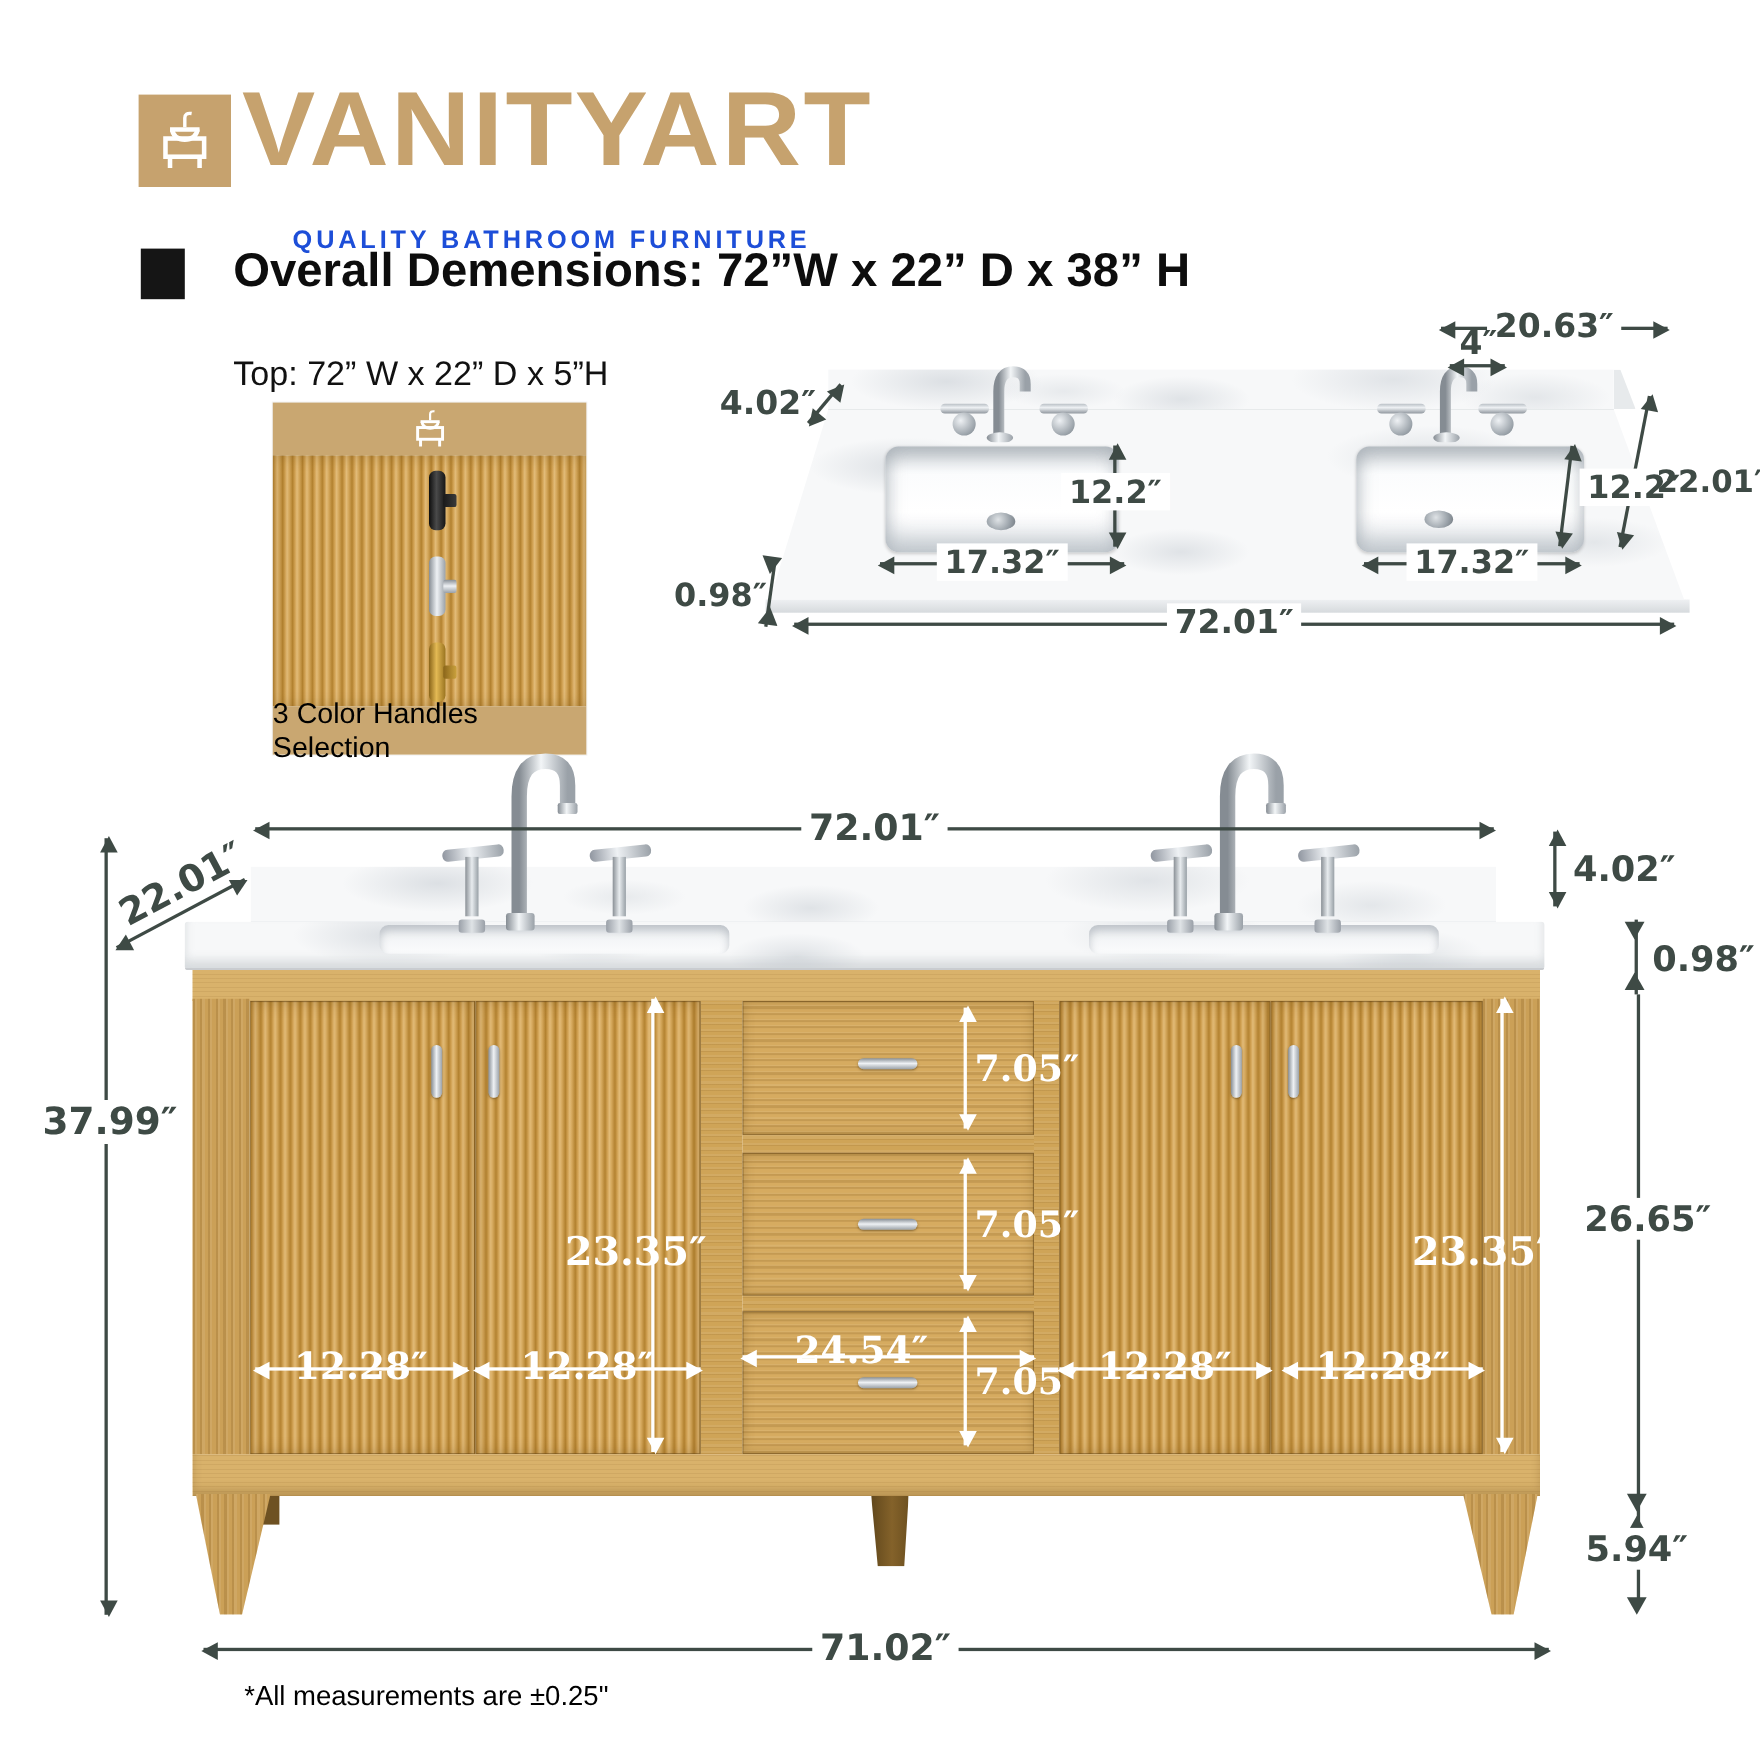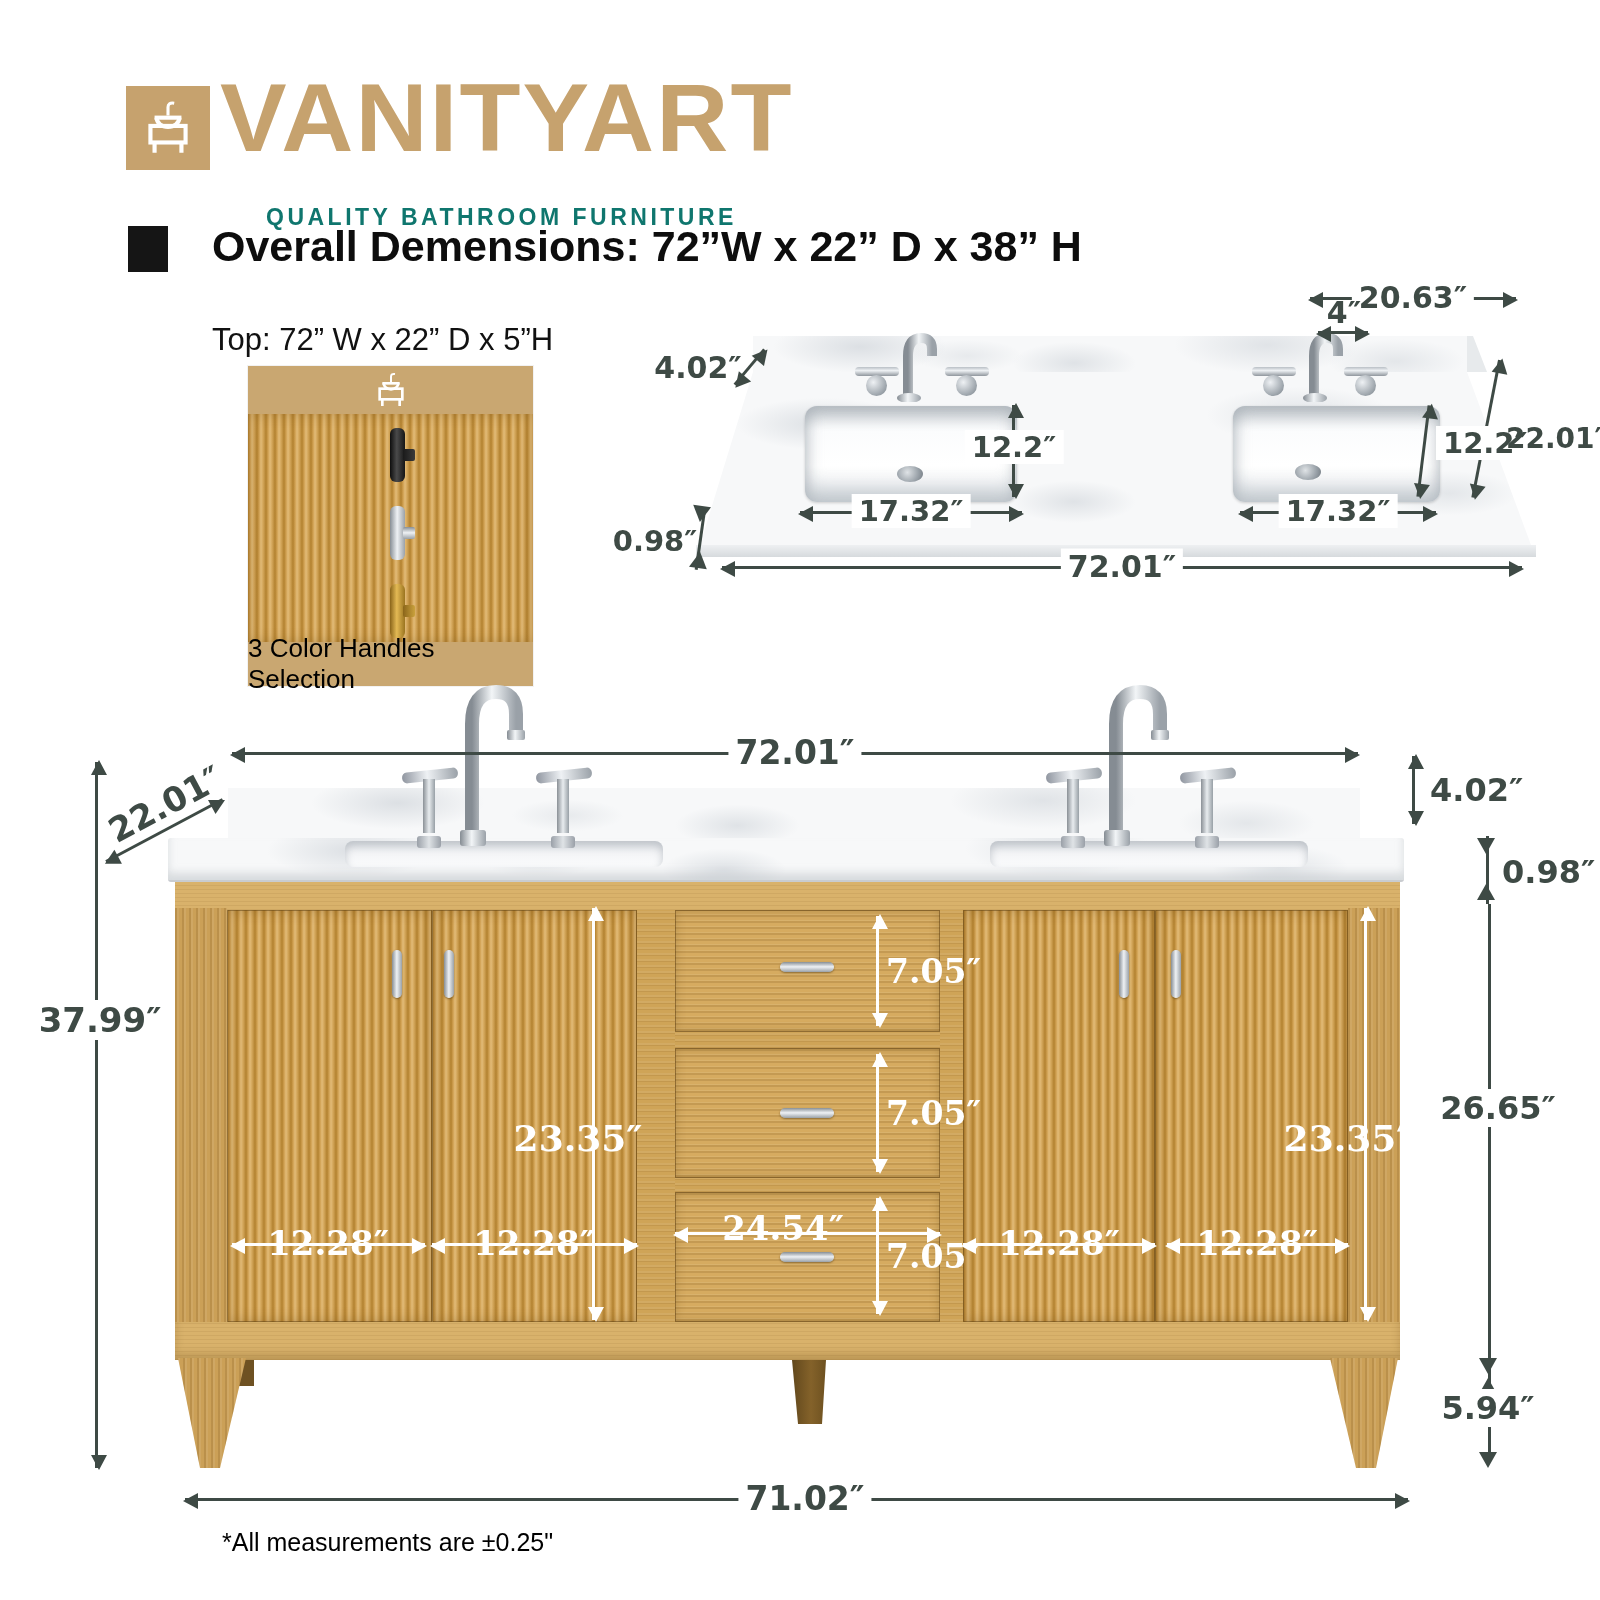--- a/index.html
+++ b/index.html
@@ -4,21 +4,21 @@
 <style>
   html,body{margin:0;padding:0;background:#fff;}
   .canvas{position:relative;width:1600px;height:1600px;background:#ffffff;overflow:hidden;
           font-family:"Liberation Sans",sans-serif;}
   .abs{position:absolute;}
 
   
   .brand-word{position:absolute;font-family:"Liberation Sans",sans-serif;font-weight:bold;
               color:#c6a26e;font-size:96px;line-height:1;letter-spacing:2px;transform:scaleX(1.04);
               transform-origin:left;}
-  .brand-tag{position:absolute;font-size:23px;letter-spacing:3.5px;color:#0f766e;font-weight:bold;}
+  .brand-tag{position:absolute;font-size:23px;letter-spacing:3.5px;color:#1d4ed8;font-weight:bold;}
   .title{position:absolute;font-size:43px;font-weight:bold;color:#0d0d0d;letter-spacing:0px;}
   .subline{position:absolute;font-size:31px;color:#111;}
   .footnote{position:absolute;font-size:25px;color:#000;}
 
   .dimlbl{position:absolute;font-family:"DejaVu Sans",sans-serif;font-weight:bold;color:#3e4a45;
           white-space:nowrap;z-index:30;}
   .halo{background:#ffffff;padding:0 7px;}
   .ctr{transform:translate(-50%,-50%);}
   .vctr{transform:translateY(-50%);}
   .wlbl{position:absolute;font-family:"DejaVu Serif",serif;font-weight:bold;color:#ffffff;

